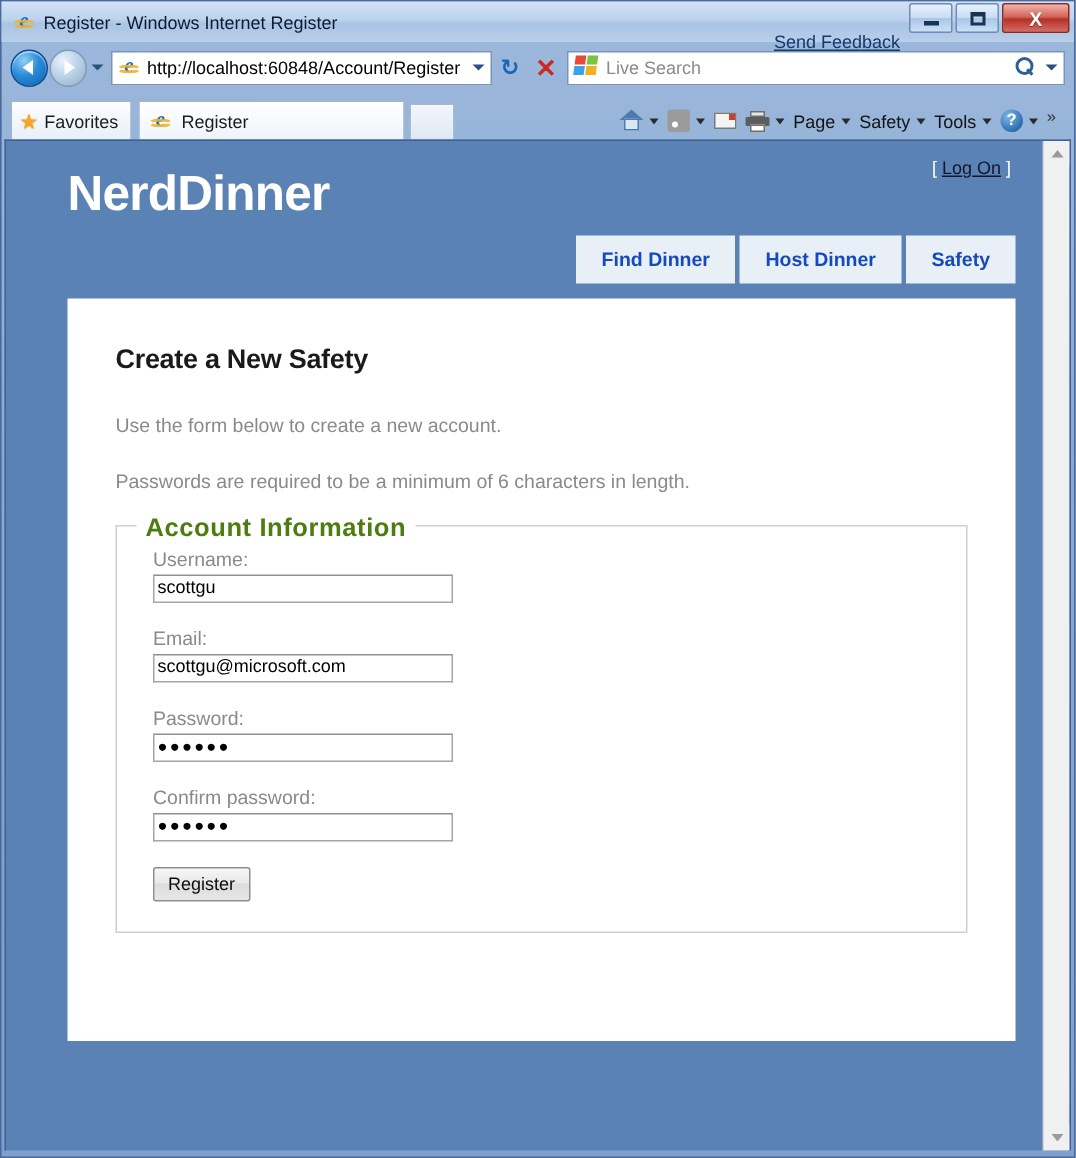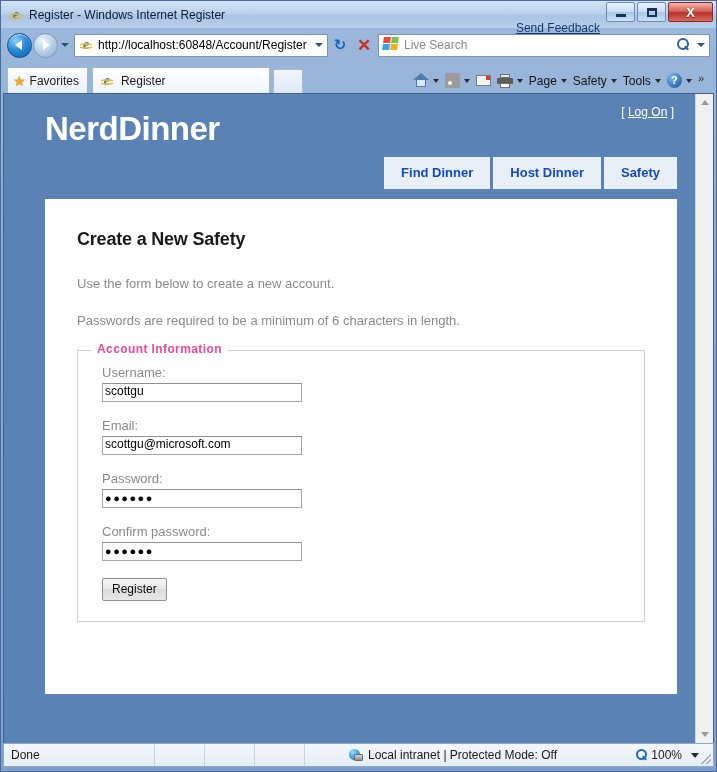--- a/index.html
+++ b/index.html
@@ -309,21 +309,21 @@
     font-family: "Liberation Sans", sans-serif;
   }
   .nd-login {
     position: absolute;
     right: 21px;
     top: 11px;
     font-size: 12px;
     color: #ffffff;
   }
   .nd-login a {
-    color: #ffffff;
+    color: #0f172a;
     text-decoration: underline;
     cursor: pointer;
   }
   .nd-nav {
     position: absolute;
     right: 18px;
     top: 63px;
     display: flex;
     gap: 3px;
   }
@@ -360,23 +360,23 @@
     margin: 13px 2px 0 2px;
     padding: 14px 16px 20px 16px;
     position: relative;
   }
   .nd-legend {
     position: absolute;
     top: -9px;
     left: 13px;
     background: #ffffff;
     padding: 0 6px;
-    font-size: 12px;
+    font-size: 17px;
     font-weight: bold;
-    color: #ec4899;
+    color: #4d7c0f;
     letter-spacing: 0.4px;
   }
   .field-label {
     font-size: 13px;
     color: #8a8a8a;
     margin: 0 0 3px 8px;
   }
   .field-label.spaced { margin-top: 16px; }
   .text-input {
     width: 200px;
@@ -762,36 +762,14 @@
     <div class="scroll-col">
       <div class="scroll-arrow">
         <span class="sa-up"></span>
       </div>
       <div class="scroll-arrow">
         <span class="sa-down"></span>
       </div>
     </div>
   </div>
 
-  <div class="status-bar">
-    <span class="status-text">Done</span>
-    <span class="status-seps">
-      <i></i>
-        <i></i>
-        <i></i>
-        <i></i>
-    </span>
-    <span class="status-zone">
-      <span class="globe-icon">
-        <span class="g1"></span>
-          <span class="g2"></span>
-      </span>
-      <span>Local intranet | Protected Mode: Off</span>
-    </span>
-    <span class="status-zoom">
-      <span class="zoom-mag"></span>
-      <span>100%</span>
-      <span class="zoom-caret"></span>
-    </span>
-    <span class="resize-grip"></span>
-  </div>
   <div class="bottom-strip"></div>
 </div>
 
 </body></html>

